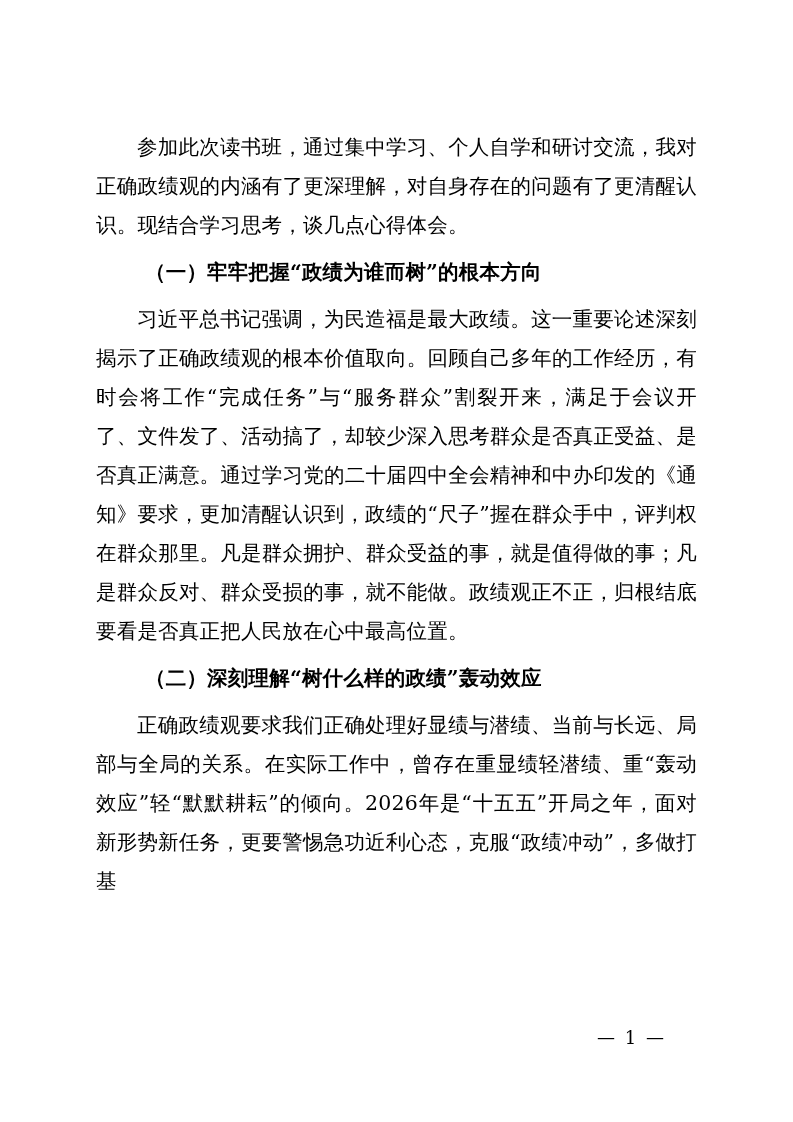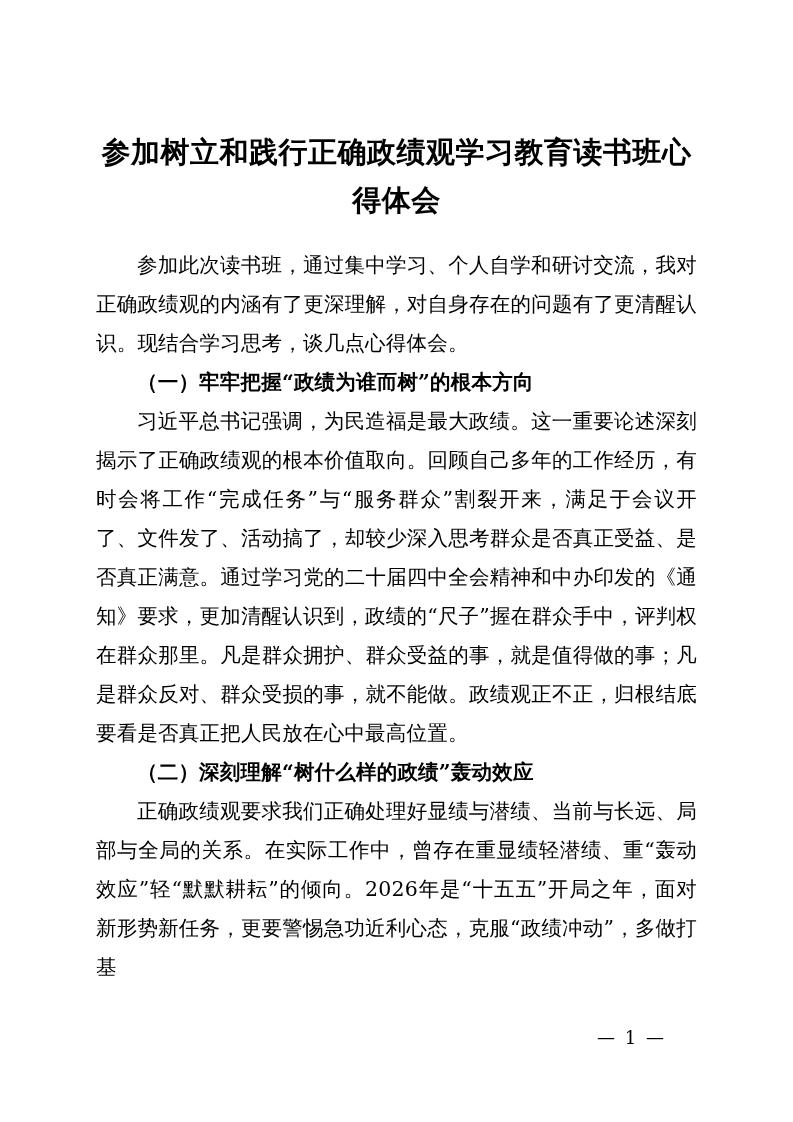--- a/index.html
+++ b/index.html
@@ -45,42 +45,41 @@
     font-size: 20.5px;
     line-height: 39px;
     margin: 0;
     font-weight: bold;
     text-indent: 2em;
     letter-spacing: 0.2px;
   }
   p.heading-2 {
     font-size: 20.5px;
     line-height: 39px;
-    margin: 0;
+    margin: 8px;
     font-weight: bold;
     text-indent: 2em;
     letter-spacing: 0.2px;
   }
   .page-number {
     position: absolute;
     left: 0;
     right: 0;
     bottom: 74px;
     text-align: center;
     font-size: 18px;
     letter-spacing: 2px;
     padding-left: 470px;
   }
 </style>
 </head>
 <body>
 
 <div class="page">
 
-  <h1 class="doc-title">参加树立和践行正确政绩观学习教育读书班心得体会</h1>
 
   <p class="body-text">参加此次读书班，通过集中学习、个人自学和研讨交流，我对正确政绩观的内涵有了更深理解，对自身存在的问题有了更清醒认识。现结合学习思考，谈几点心得体会。</p>
 
 
   <p class="heading-2">（一）牢牢把握“政绩为谁而树”的根本方向</p>
 
   <p class="body-text">习近平总书记强调，为民造福是最大政绩。这一重要论述深刻揭示了正确政绩观的根本价值取向。回顾自己多年的工作经历，有时会将工作“完成任务”与“服务群众”割裂开来，满足于会议开了、文件发了、活动搞了，却较少深入思考群众是否真正受益、是否真正满意。通过学习党的二十届四中全会精神和中办印发的《通知》要求，更加清醒认识到，政绩的“尺子”握在群众手中，评判权在群众那里。凡是群众拥护、群众受益的事，就是值得做的事；凡是群众反对、群众受损的事，就不能做。政绩观正不正，归根结底要看是否真正把人民放在心中最高位置。</p>
 
   <p class="heading-2">（二）深刻理解“树什么样的政绩”轰动效应</p>
 

